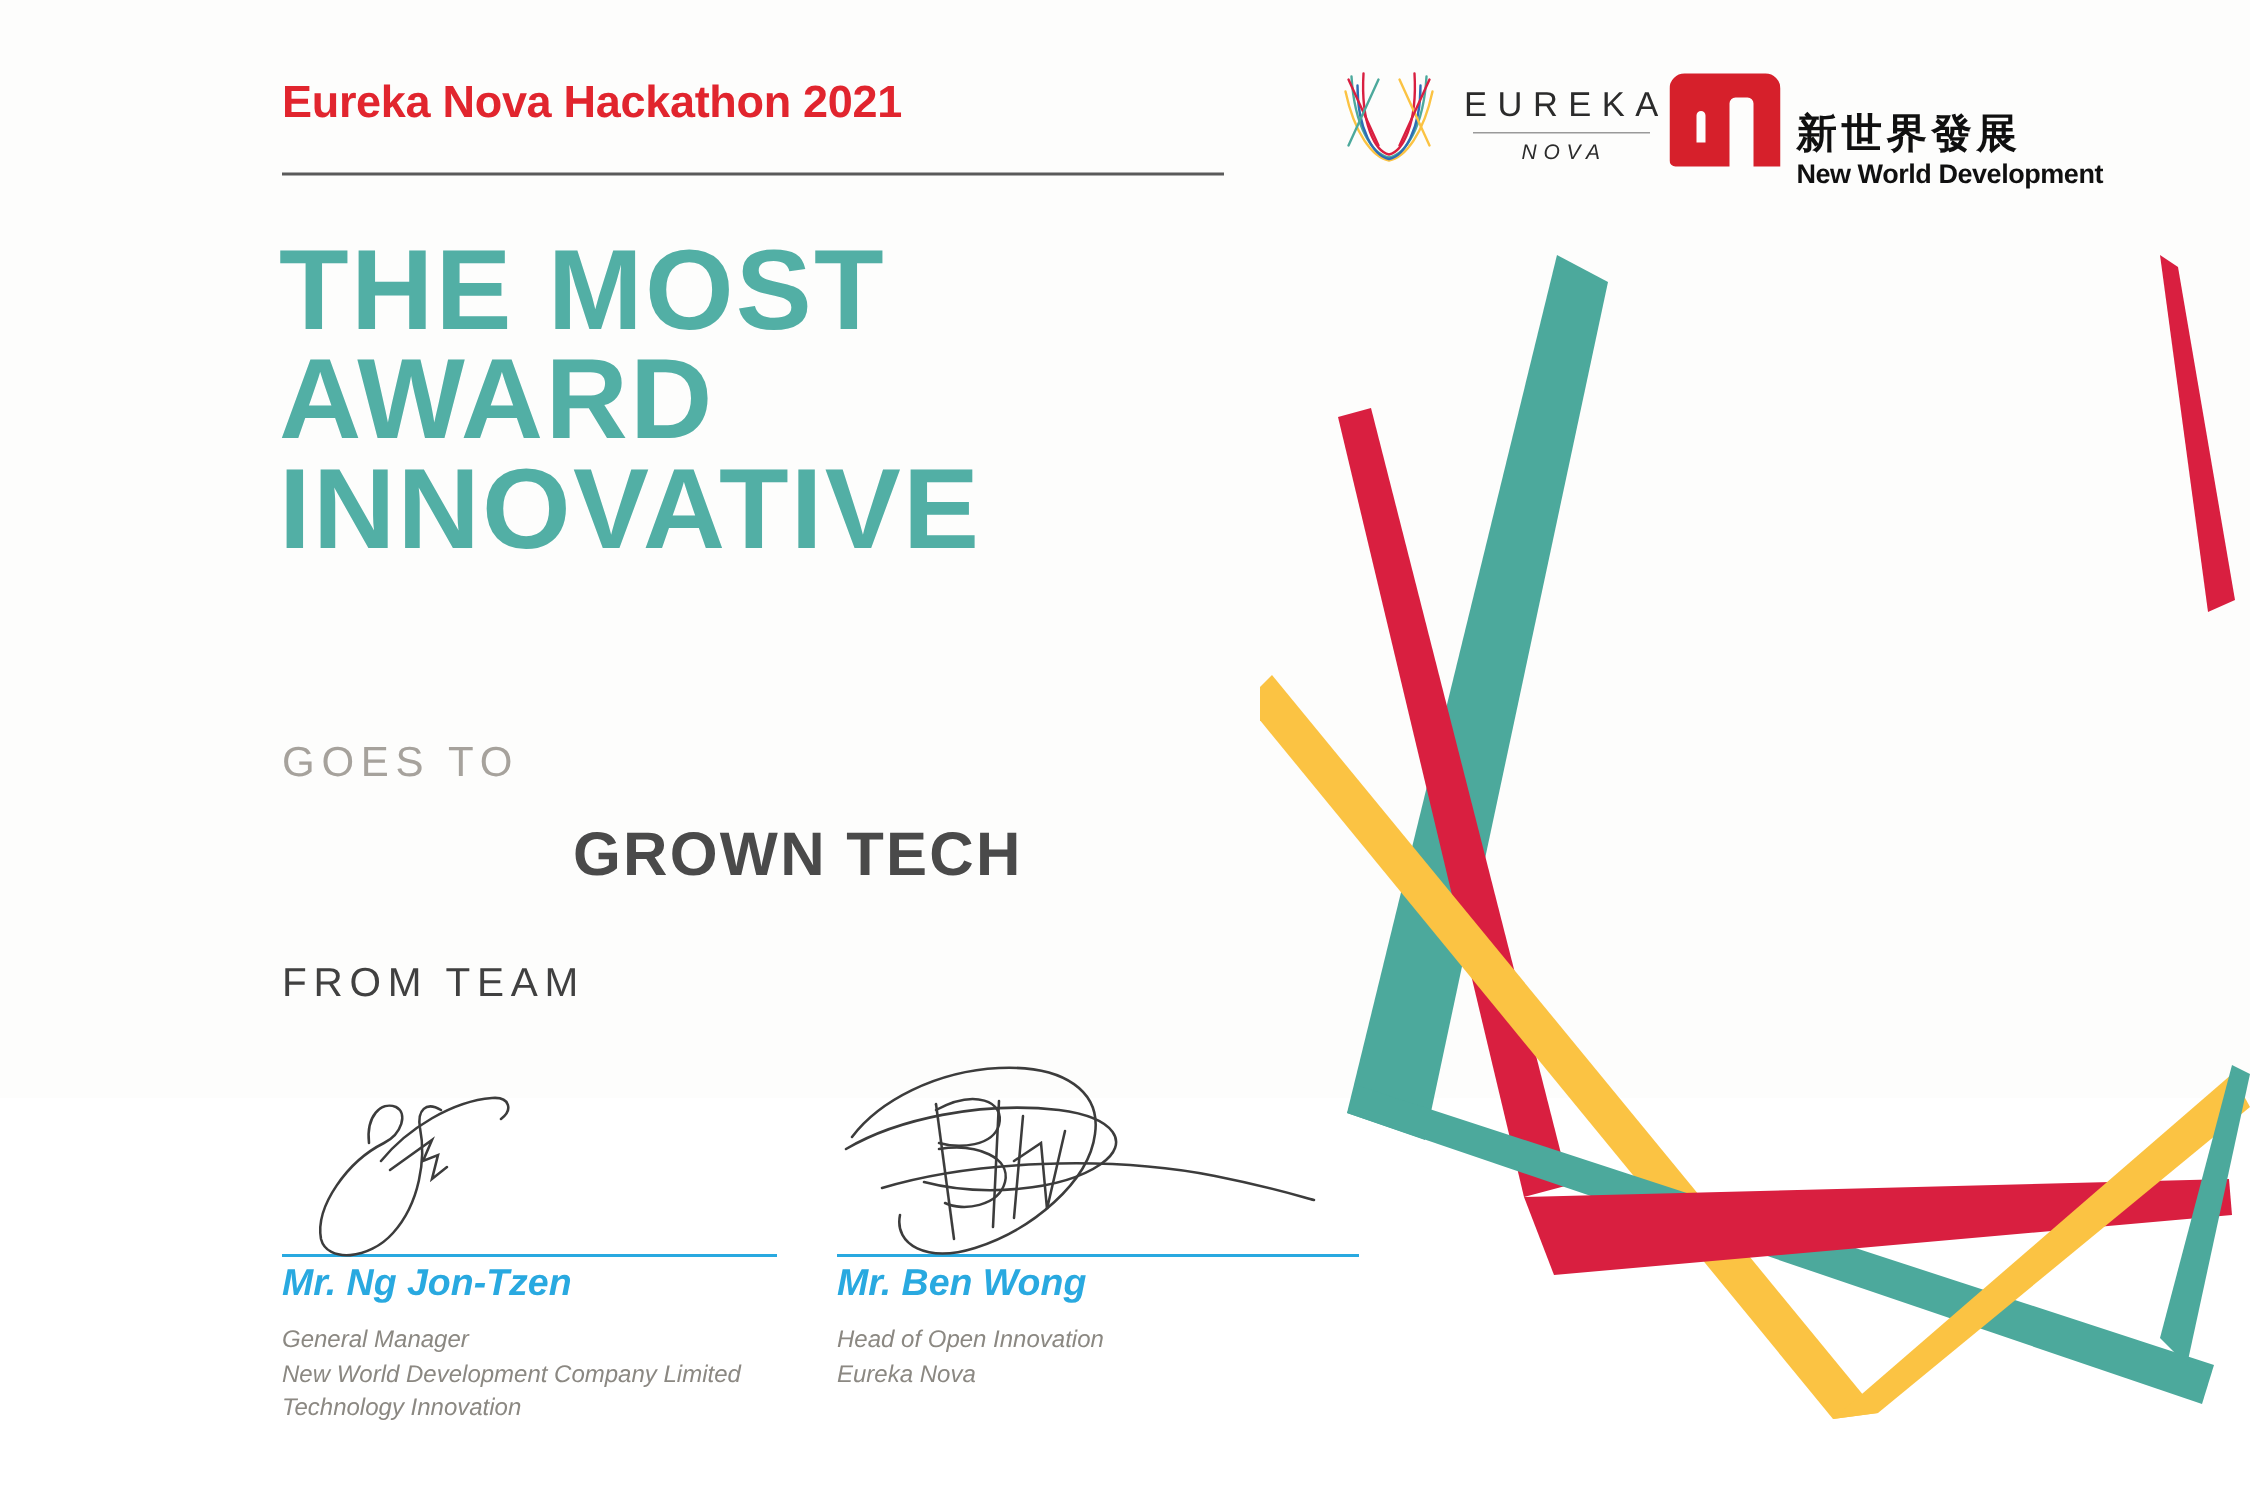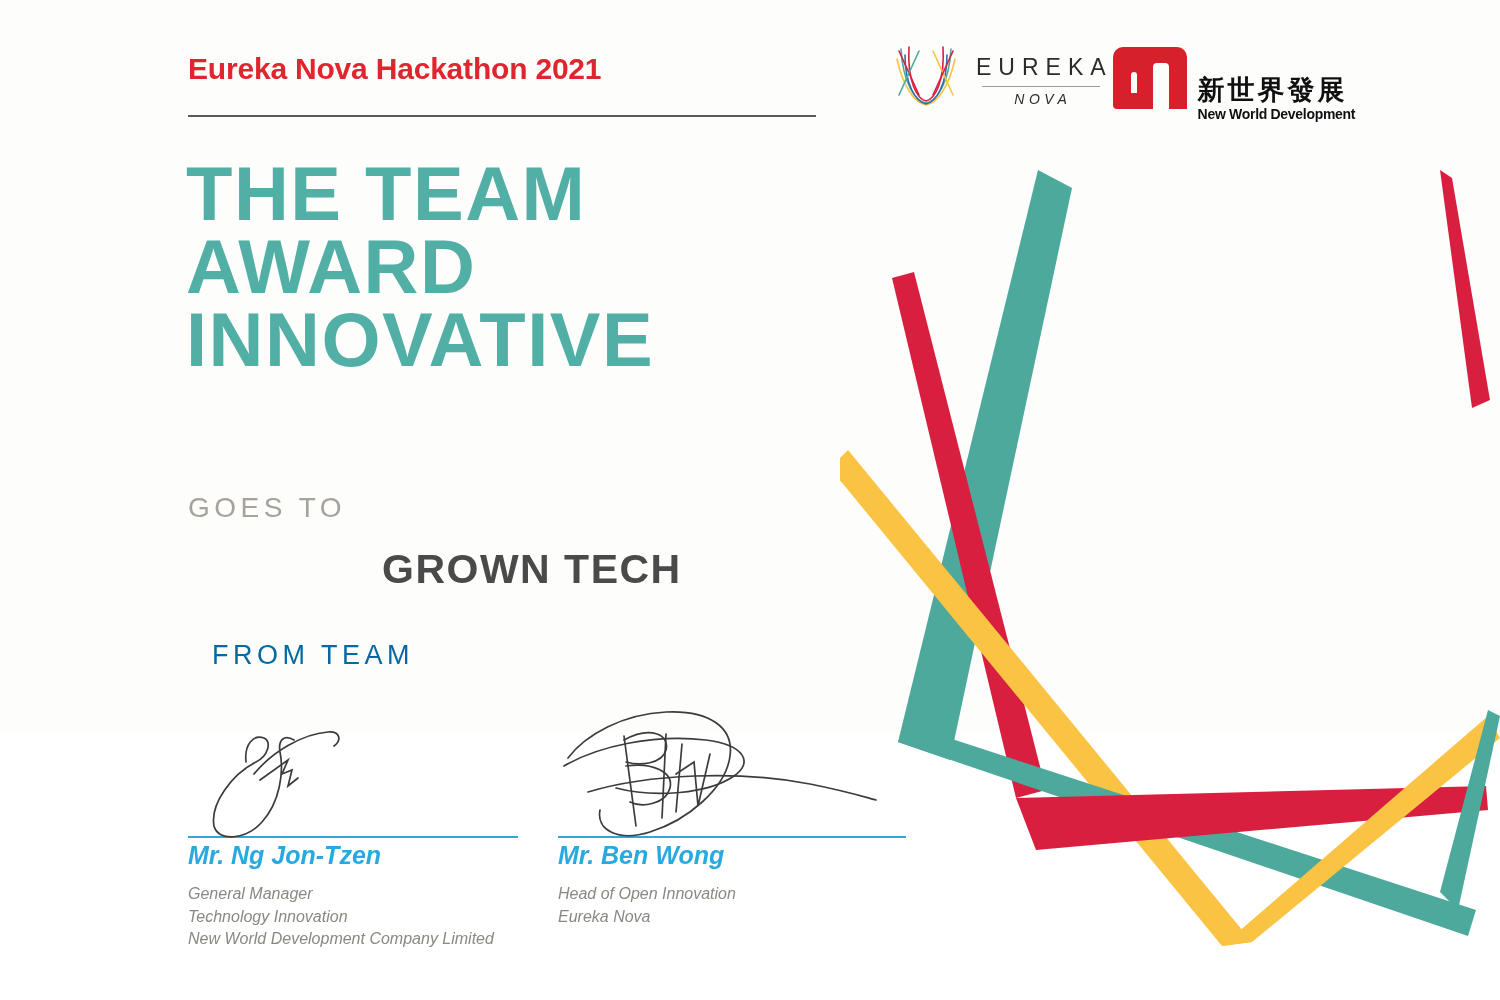--- a/index.html
+++ b/index.html
@@ -75,21 +75,21 @@
   #nwd-text { display:flex; flex-direction:column;margin-top:38px; }
   #nwd-cn {
     font-size:27px;
     font-weight:bold;
     letter-spacing:3px;
     color:#101010;
     line-height:1.05;
     font-family:"DejaVu Sans", sans-serif;
   }
   #nwd-en {
-    font-size:14px;
+    font-size:18px;
     font-weight:bold;
     letter-spacing:-0.3px;
     color:#101010;
     margin-top:2px;
   }
 
   
   #award-heading {
     position:absolute;
     left:186px; top:158px;
@@ -116,22 +116,21 @@
     font-size:41px;
     font-weight:bold;
     letter-spacing:1.5px;
     color:#4A4A4A;
   }
   #from-team-label {
     position:absolute;
     left:188px; top:640px;
     font-size:27px;
     letter-spacing:4.5px;
-    color:#0369a1;
-    margin-left:24px;
+    color:#404040;
   }
 
   
   .signature-block { position:absolute; }
   #signature-block-0 { left:188px; top:700px; width:330px; }
   #signature-block-1 { left:558px; top:700px; width:360px; }
 
   .signature-ink {
     position:relative;
     height:136px;
@@ -228,21 +227,21 @@
       </span>
       <div id="nwd-text">
         <div id="nwd-cn">新世界發展</div>
         <div id="nwd-en">New World Development</div>
       </div>
     </div>
 
   </div>
 
   <div id="award-heading">
-    <span class="hl">THE TEAM</span>
+    <span class="hl">THE MOST</span>
     <span class="hl">AWARD</span>
     <span class="hl">INNOVATIVE</span>
   </div>
 
   <div id="goes-to-label">GOES TO</div>
   <div id="recipient-name">GROWN TECH</div>
   <div id="from-team-label">FROM TEAM</div>
 
   <div class="signature-block" id="signature-block-0">
     <div class="signature-ink">
@@ -253,22 +252,22 @@
                    C92 102 96 72 92 52 C90 40 96 34 106 40"></path>
           <path d="M66 74 C84 52 114 34 140 32 C152 31 154 40 146 46"></path>
           <path d="M72 80 L100 60 L94 74 L104 70 L100 86 L110 78"></path>
         </g>
       </svg>
     </div>
     <div class="signature-rule"></div>
     <div class="signatory-name">Mr. Ng Jon-Tzen</div>
     <div class="signatory-titles">
       <div>General Manager</div>
+      <div>New World Development Company Limited</div>
       <div>Technology Innovation</div>
-      <div>New World Development Company Limited</div>
     </div>
   </div>
 
   <div class="signature-block" id="signature-block-1">
     <div class="signature-ink">
       <svg width="360" height="136" viewBox="0 0 360 136" xmlns="http://www.w3.org/2000/svg">
         <g fill="none" stroke="#3c3c3c" stroke-width="1.7" stroke-linecap="round">
           <path d="M10 58 C28 34 66 14 108 12 C152 10 176 28 172 56
                    C168 88 130 120 92 132 C60 142 38 130 42 110"></path>
           <path d="M6 66 C40 46 96 34 148 40 C186 45 196 62 176 76

